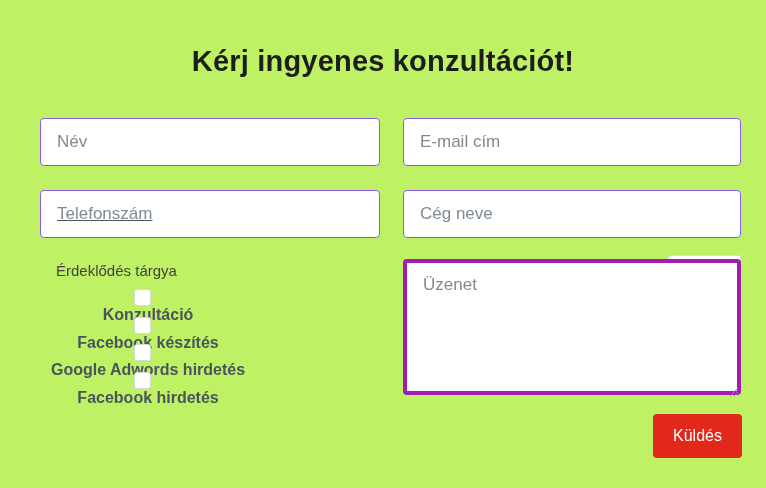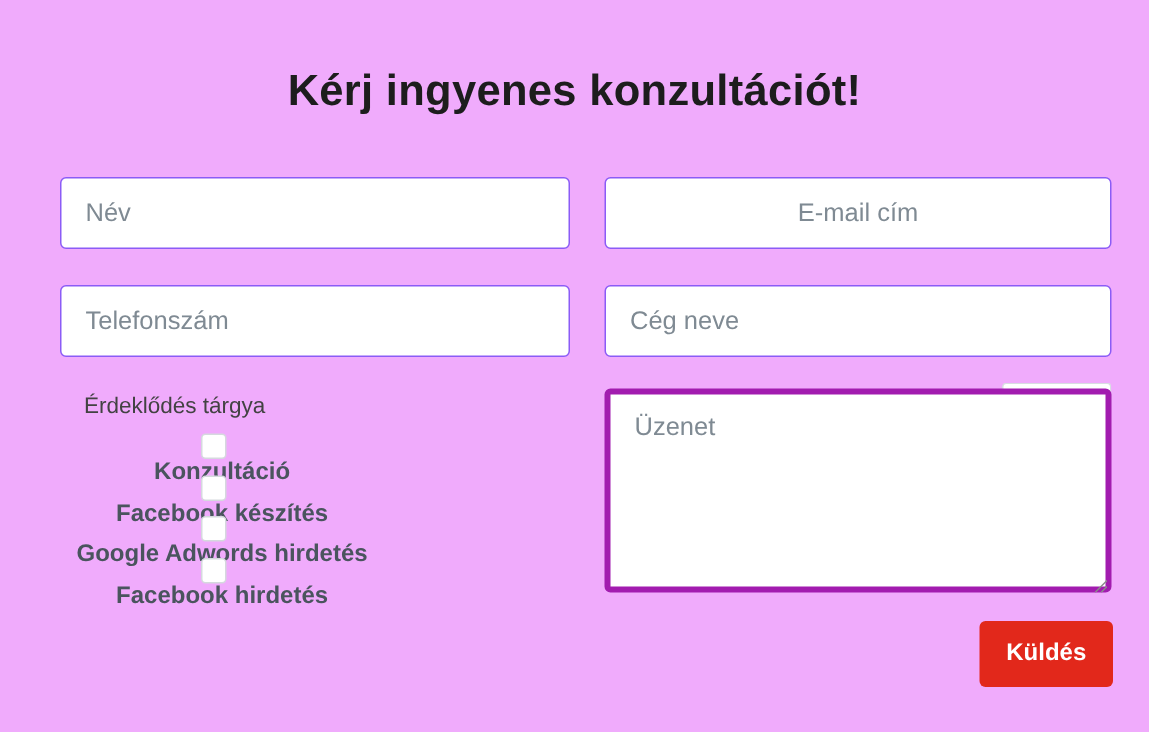--- a/index.html
+++ b/index.html
@@ -5,21 +5,21 @@
 <style>
   html, body {
     margin: 0;
     padding: 0;
     font-family: "Liberation Sans", "DejaVu Sans", sans-serif;
   }
   .stage {
     position: relative;
     width: 766px;
     height: 488px;
-    background: #f0abfc;
+    background: #bef264;
     overflow: hidden;
   }
   .form-title {
     position: absolute;
     top: 20px;
     left: 0;
     width: 766px;
     text-align: center;
     font-size: 29px;
     line-height: 34px;
@@ -39,22 +39,22 @@
     font-size: 17px;
     color: #4a545e;
     outline: none;
   }
   .text-input::placeholder,
   .message-area::placeholder {
     color: #7f8a93;
     opacity: 1;
   }
   .input-name    { left: 40px;  top: 118px; width: 340px; }
-  .input-email   { left: 403px; top: 118px; width: 338px; text-align: center; }
-  .input-phone   { left: 40px;  top: 190px; width: 340px; }
+  .input-email   { left: 403px; top: 118px; width: 338px; }
+  .input-phone   { left: 40px;  top: 190px; width: 340px; text-decoration: underline; }
   .input-company { left: 403px; top: 190px; width: 338px; }
 
   .interest-label {
     position: absolute;
     left: 56px;
     top: 262px;
     font-size: 15px;
     color: #424242;
   }
   .interest-group {
@@ -134,21 +134,21 @@
     left: 653px;
     top: 414px;
     width: 89px;
     height: 44px;
     background: #e2281b;
     border: none;
     border-radius: 4px;
     color: #ffffff;
     font-family: "Liberation Sans", "DejaVu Sans", sans-serif;
     font-size: 16px;
-    font-weight: 700;
+    font-weight: 400;
     cursor: pointer;
   }
 </style>
 </head>
 <body>
 
 <div class="stage">
 
   <h2 class="form-title">Kérj ingyenes konzultációt!</h2>
 

